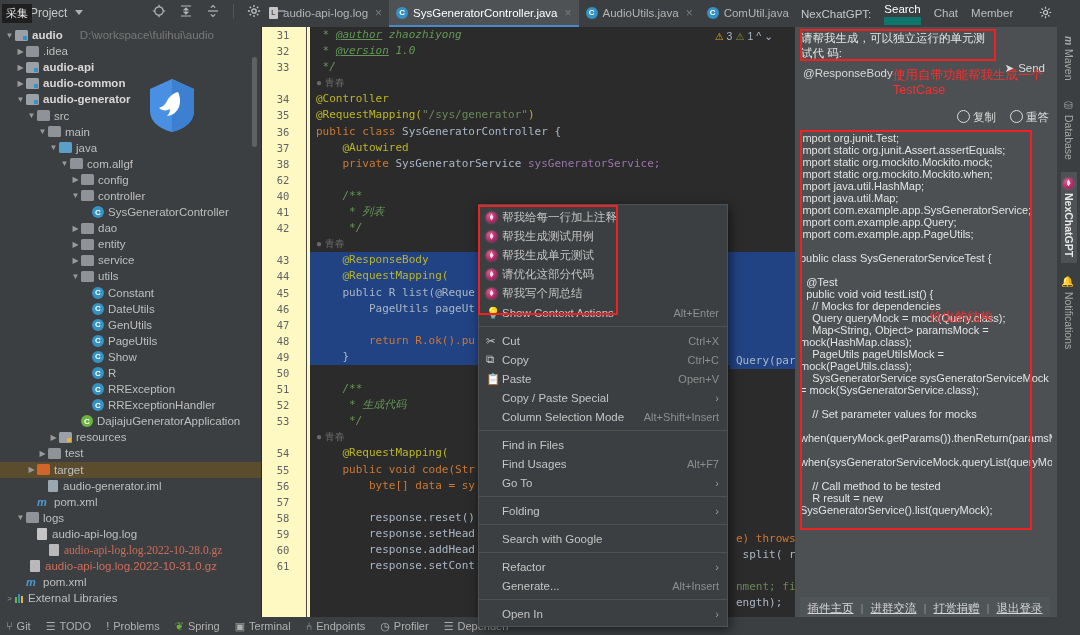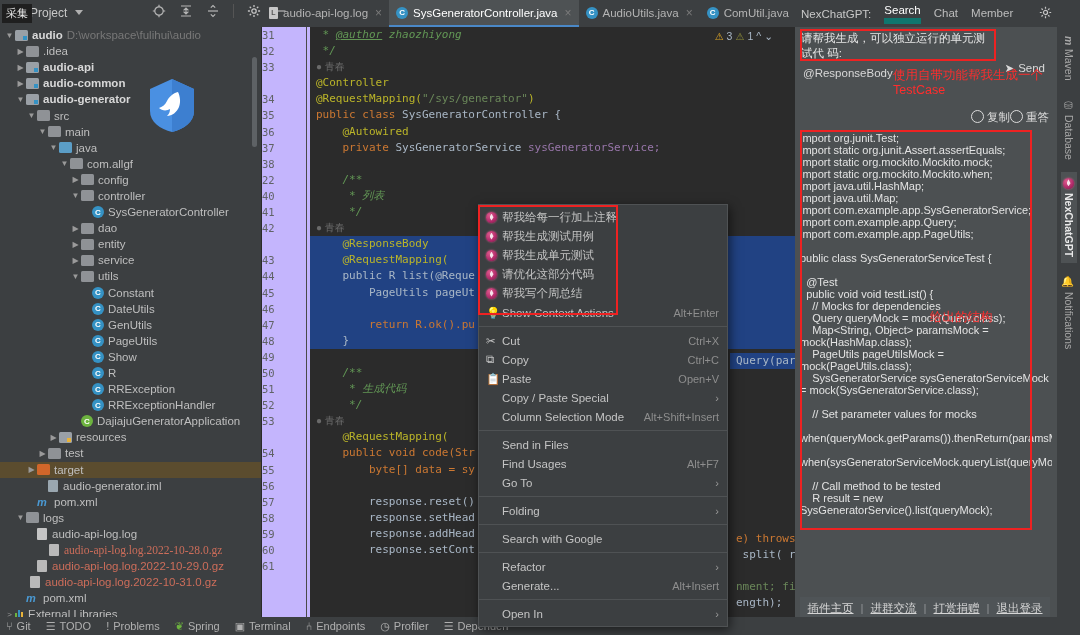--- a/index.html
+++ b/index.html
@@ -97,39 +97,39 @@
   .filei {
     width: 10px; height: 12px; flex: none; margin-right: 5px;
     background: #c5c5c5; border-radius: 1px;
   }
   .filei.m { background: none; color: #4a9ad4; font-style: italic; font-weight: bold; font-size: 11px; width: 12px; }
   .filei.gz { background: #b9b9b9; }
   .filei.iml { background: #9aa7b0; }
   .lbl { color: #bfbfbf; }
   .lbl.b { font-weight: bold; color: #d8d8d8; }
   .lbl.red { color: #cc6d5a; }
-  .path { color: #787878; margin-left: 4px; }
+  .path { color: #787878; margin-left: 17px; }
   .extlib { display: flex; align-items: center; height: 16px; padding-left: 4px; }
   .bars { display: flex; align-items: flex-end; gap: 1px; margin-right: 5px; }
   .bars i { display: block; width: 2px; background: #6db33f; }
 
   
   .bird {
     position: absolute; left: 148px; top: 78px; width: 48px; height: 55px; z-index: 12;
   }
 
   
   .editor {
     position: absolute; left: 262px; top: 27px; width: 533px; height: 590px;
     background: #2b2b2b; overflow: hidden;
     font-family: "DejaVu Sans Mono", monospace; font-size: 11px;
   }
   .gutter {
     position: absolute; left: 0; top: 0; width: 48px; height: 590px;
-    background: #c4b5fd; color: #606366; text-align: left;
+    background: #fef9c3; color: #606366; text-align: center;
   }
   .gline { height: 16.1px; line-height: 16.1px; padding-right: 6px; font-size: 10.5px; }
   .codearea { position: absolute; left: 48px; top: 0; right: 0; height: 590px; }
   .cline { height: 16.1px; line-height: 16.1px; white-space: pre; padding-left: 6px; }
   .kw { color: #cc7832; }
   .ann { color: #bbb529; }
   .str { color: #6a8759; }
   .cmt { color: #629755; font-style: italic; }
   .fld { color: #9876aa; }
   .txt { color: #a9b7c6; }
@@ -178,40 +178,40 @@
   .aipanel {
     position: absolute; left: 795px; top: 0; width: 262px; height: 635px;
     background: #4c5052;
   }
   .aihead {
     height: 27px; display: flex; align-items: center; gap: 13px;
     padding: 0 6px; font-size: 11.5px; color: #c8c8c8; background: #3c3f41;
   }
   .aihead .brand { color: #c8c8c8; }
   .aihead .ht { color: #bdbdbd; padding-bottom: 2px; }
-  .aihead .ht.sel { color: #ffffff; border-bottom: 6px solid #0f766e; }
+  .aihead .ht.sel { color: #ffffff; border-bottom: 8px solid #0f766e; }
   .aihead .sp { flex: 1; }
   .promptwrap { position: relative; padding: 4px 4px 0 6px; }
   .prompt {
     background: #4c5052; border: none; color: #e6e6e6;
     font-size: 11.5px; line-height: 15px; width: 190px; min-height: 30px;
     font-family: "Liberation Sans", sans-serif;
   }
   .sendbtn {
     position: absolute; right: 12px; top: 34px; display: flex; align-items: center;
     gap: 4px; color: #dadada; font-size: 11.5px;
   }
   .respline { padding: 6px 8px 0 8px; font-size: 11.5px; color: #d8d8d8; }
   .ann-red {
     position: absolute; color: #ff2d2d; font-size: 12.5px; line-height: 15px;
     font-family: "Liberation Sans", sans-serif; z-index: 25; white-space: pre;
   }
   .redbox { position: absolute; border: 2px solid #ee2222; z-index: 22; pointer-events: none; }
   .actions {
-    position: absolute; right: 8px; top: 108px; display: flex; 
+    position: absolute; right: 8px; top: 108px; display: flex; gap: 14px;
     font-size: 11.5px; color: #dcdcdc; align-items: center;
   }
   .actions .ai-ic {
     width: 13px; height: 13px; border-radius: 50%;
     border: 1.5px solid #dcdcdc; display: inline-block; margin-right: 3px;
     position: relative; top: 2px;
   }
   .codeout {
     position: absolute; left: 800px; top: 132px; width: 252px; height: 448px;
     font-family: "Liberation Sans", sans-serif; font-size: 11px;
@@ -480,25 +480,20 @@
         <div class="row" style="padding-left: 26px;">
           <span class="arrow none"></span>
           <span class="filei"></span>
           <span class="lbl">audio-api-log.log</span>
         </div>
         <div class="row" style="padding-left: 38px; font-family: Liberation Serif, serif;">
           <span class="arrow none"></span>
           <span class="filei gz"></span>
           <span class="lbl red">audio-api-log.log.2022-10-28.0.gz</span>
         </div>
-        <div class="row" style="padding-left: 26px;">
-          <span class="arrow none"></span>
-          <span class="filei gz"></span>
-          <span class="lbl red">audio-api-log.log.2022-10-29.0.gz</span>
-        </div>
         <div class="row" style="padding-left: 19px;">
           <span class="arrow none"></span>
           <span class="filei gz"></span>
           <span class="lbl red">audio-api-log.log.2022-10-31.0.gz</span>
         </div>
         <div class="row" style="padding-left: 15px;">
           <span class="arrow none"></span>
           <span class="filei m">m</span>
           <span class="lbl">pom.xml</span>
         </div>
@@ -527,21 +522,21 @@
       <div id="gutter-lines">
           <div class="gline">31</div>
           <div class="gline">32</div>
           <div class="gline">33</div>
           <div class="gline"></div>
           <div class="gline">34</div>
           <div class="gline">35</div>
           <div class="gline">36</div>
           <div class="gline">37</div>
           <div class="gline">38</div>
-          <div class="gline">22</div>
+          <div class="gline">62</div>
           <div class="gline">40</div>
           <div class="gline">41</div>
           <div class="gline">42</div>
           <div class="gline"></div>
           <div class="gline">43</div>
           <div class="gline">44</div>
           <div class="gline">45</div>
           <div class="gline">46</div>
           <div class="gline">47</div>
           <div class="gline">48</div>
@@ -558,20 +553,21 @@
           <div class="gline">58</div>
           <div class="gline">59</div>
           <div class="gline">60</div>
           <div class="gline">61</div>
         </div>
     </div>
     <div class="foldline" style="height:590px"></div>
     <div class="codearea">
       <div id="code-lines">
           <div class="cline"><span class="cmt"> * </span><span class="cmt" style="text-decoration: underline;">@author</span><span class="cmt"> zhaozhiyong</span></div>
+          <div class="cline"><span class="cmt"> * </span><span class="cmt" style="text-decoration: underline;">@version</span><span class="cmt"> 1.0</span></div>
           <div class="cline"><span class="cmt"> */</span></div>
           <div class="cline"><span class="author">● 青春</span></div>
           <div class="cline"><span class="ann">@Controller</span></div>
           <div class="cline"><span class="ann">@RequestMapping(</span><span class="str">"/sys/generator"</span><span class="ann">)</span></div>
           <div class="cline"><span class="kw">public class </span><span class="txt">SysGeneratorController {</span></div>
           <div class="cline"><span class="ann">    @Autowired</span></div>
           <div class="cline"><span class="kw">    private </span><span class="txt">SysGeneratorService </span><span class="fld">sysGeneratorService;</span></div>
           <div class="cline"></div>
           <div class="cline"><span class="cmt">    /**</span></div>
           <div class="cline"><span class="cmt">     * 列表</span></div>
@@ -677,21 +673,21 @@
           <span class="mchev">›</span>
         </div>
         <div class="mi">
           <span class="micon"></span>
           <span class="mtxt">Column Selection Mode</span>
           <span class="mkey">Alt+Shift+Insert</span>
         </div>
         <div class="msep"></div>
         <div class="mi">
           <span class="micon"></span>
-          <span class="mtxt">Send in Files</span>
+          <span class="mtxt">Find in Files</span>
         </div>
         <div class="mi">
           <span class="micon"></span>
           <span class="mtxt">Find Usages</span>
           <span class="mkey">Alt+F7</span>
         </div>
         <div class="mi">
           <span class="micon"></span>
           <span class="mtxt">Go To</span>
           <span class="mchev">›</span>

